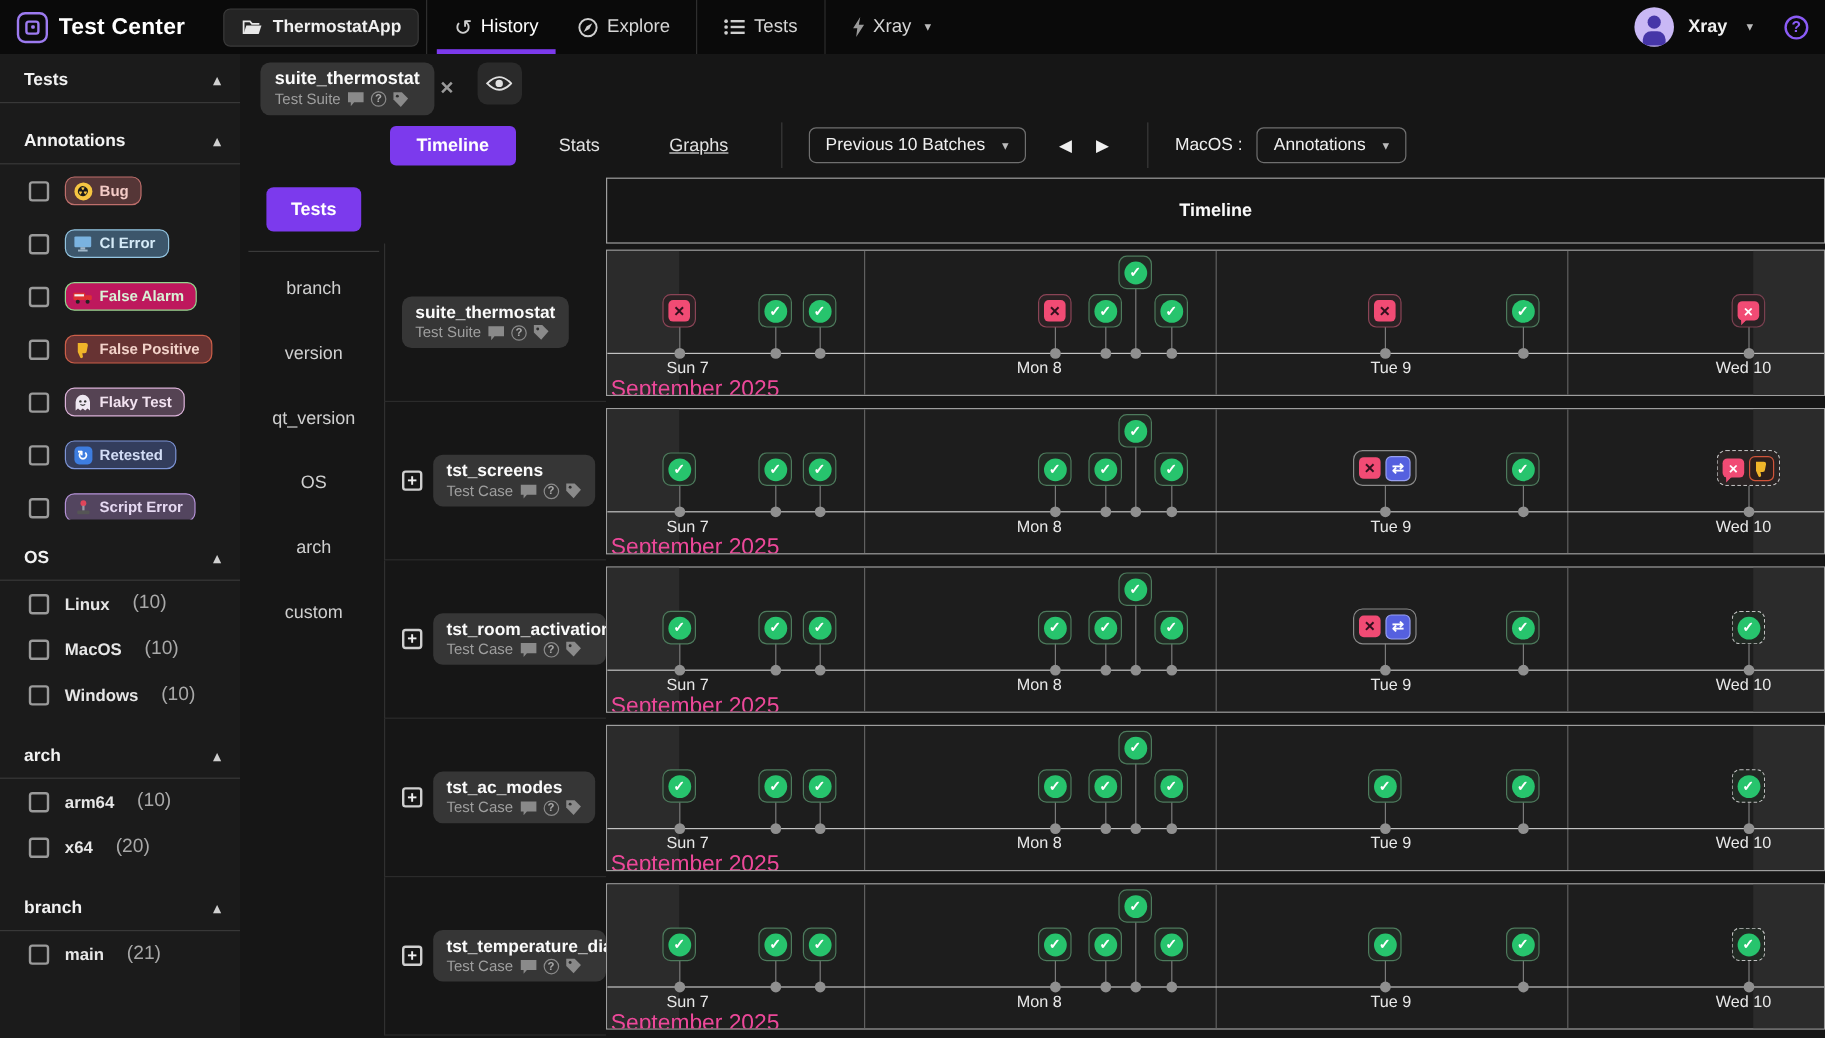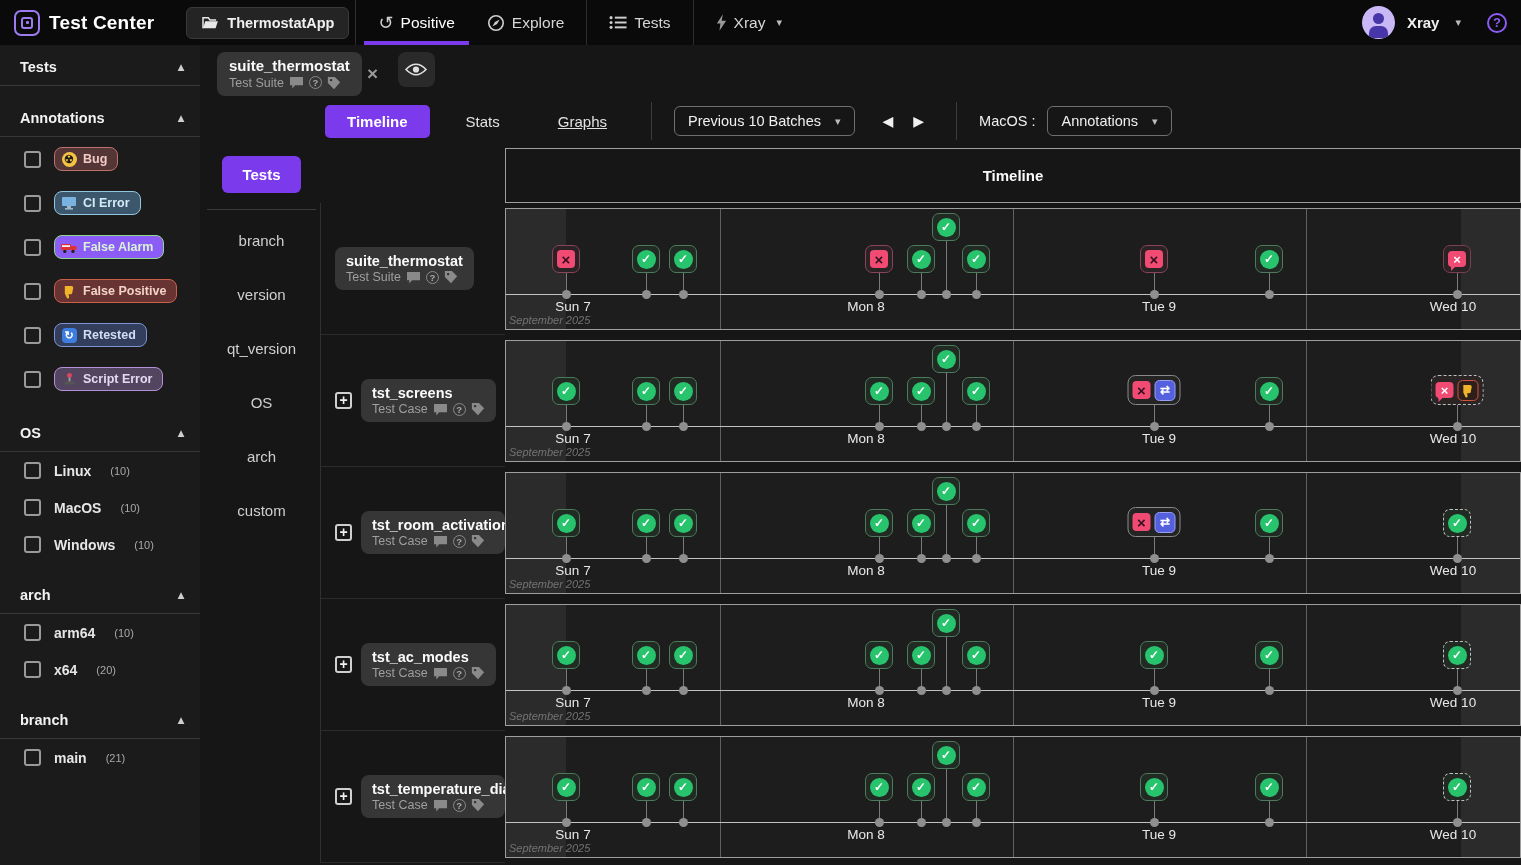--- a/index.html
+++ b/index.html
@@ -43,21 +43,21 @@
   .sidebar { position:absolute; top:45px; left:0; width:200px; height:820px;
           background:#1b1b1b; overflow:hidden; z-index:20; }
   .side-section-header { display:flex; align-items:center; justify-content:space-between;
           padding:14px 16px 10px 20px; font-size:14.5px; font-weight:bold; color:#f2f2f2; }
   .side-section-header .caret { font-size:12px; color:#cfcfcf; }
   .side-divider { height:1px; background:#383838; margin:0; }
   .side-item { display:flex; align-items:center; gap:13px; padding:10px 0 10px 24px; }
   .checkbox { width:17px; height:17px; border:2px solid #9a9a9a; border-radius:3px;
           background:transparent; flex:0 0 auto; cursor:pointer; }
   .side-label { font-size:14px; font-weight:bold; color:#e6e6e6; }
-  .side-count { font-size:11px; color:#a8a8a8; margin-left:6px; font-weight:normal; }
+  .side-count { font-size:16px; color:#a8a8a8; margin-left:6px; font-weight:normal; }
   .badge { display:inline-flex; align-items:center; gap:6px; border-radius:8px;
           padding:3px 10px 3px 6px; font-size:12.5px; font-weight:bold; cursor:pointer; }
   .badge .bicon { width:16px; height:16px; display:flex; align-items:center; justify-content:center; }
   .clip-list { overflow:hidden; }
 
   
   .main { position:absolute; top:45px; left:200px; width:1321px; height:820px;
           background:#161616; }
 
   .chips-row { position:absolute; top:7px; left:17px; display:flex; gap:5px; align-items:flex-start; }
@@ -112,21 +112,21 @@
   .row-chip .chip-title { font-size:14.5px; }
 
   .row-chart { position:absolute; left:185px; top:5px; width:1016px; height:122px;
           border:1px solid #9e9e9e; background:#1d1d1d; overflow:hidden; }
   .shade { position:absolute; top:0; bottom:0; background:#2b2b2b; }
   .day-div { position:absolute; top:0; bottom:0; width:1px; background:#606060; }
   .axis { position:absolute; left:0; right:0; top:85px; height:1px; background:#c2c2c2; }
   .dot { position:absolute; width:9px; height:9px; border-radius:50%; background:#8f8f8f; top:81px; }
   .stem { position:absolute; width:1px; background:#7a7a7a; }
   .day-label { position:absolute; top:90px; font-size:13.5px; color:#e8e8e8; transform:translateX(-50%); white-space:nowrap; }
-  .month-label { position:absolute; top:105px; left:3px; font-size:11px; color:#737373; white-space:nowrap;font-style:italic; }
+  .month-label { position:absolute; top:105px; left:3px; font-size:19px; color:#ec4899; white-space:nowrap; }
 
   .marker { position:absolute; width:28px; height:28px; border-radius:7px;
           display:flex; align-items:center; justify-content:center; transform:translateX(-50%); }
   .marker.pass { background:#222a24; border:1px solid #4d7a5c; }
   .marker.pass.dashed { border:1px dashed #c0c0c0; }
   .marker.fail { background:#2a2224; border:1px solid #8a4456; }
   .marker.failc { background:#2a2224; border:1px solid #7a4050; }
   .pass-ball { width:19px; height:19px; border-radius:50%; background:#27c46d;
           color:#fff; font-size:12px; font-weight:bold; display:flex; align-items:center; justify-content:center; }
   .fail-box { width:18px; height:18px; border-radius:4px; background:#f14b74;
@@ -159,21 +159,21 @@
   <div class="project-btn">
     <svg class="mini-icon" width="18" height="14" viewBox="0 0 20 16">
         <path d="M2 14 L2 2 H8 L10 4.5 H17" stroke="#e8e8e8" stroke-width="1.7" fill="none"></path>
         <path d="M2 14 L4.6 6 H19 L16.4 14 Z" fill="#e8e8e8"></path>
       </svg>
     <span>ThermostatApp</span>
   </div>
   <div class="nav-sep"></div>
   <div class="nav-tab active">
     <span class="nav-icon">↺</span>
-    <span>Positive</span>
+    <span>History</span>
   </div>
   <div class="nav-tab">
     <svg class="mini-icon" width="18" height="18" viewBox="0 0 20 20">
         <circle cx="10" cy="10" r="8" stroke="#cfcfcf" stroke-width="1.8" fill="none"></circle>
         <path d="M14 6 L11.2 11.2 L6 14 L8.8 8.8 Z" fill="#cfcfcf"></path>
       </svg>
     <span>Explore</span>
   </div>
   <div class="nav-sep"></div>
   <div class="nav-tab">
@@ -236,21 +236,21 @@
               <rect x="1" y="1" width="14" height="9" rx="1" fill="#7ab3e0"></rect>
               <rect x="6" y="10" width="4" height="2" fill="#9fb6c9"></rect>
               <rect x="4" y="12" width="8" height="1.6" fill="#9fb6c9"></rect>
             </svg>
           </span>
           <span>CI Error</span>
         </span>
       </div>
       <div class="side-item">
         <div class="checkbox"></div>
-        <span class="badge" style="background:#8b5cf6;border:1.5px solid #92d78e;color:#d9f2d6;">
+        <span class="badge" style="background:#be185d;border:1.5px solid #92d78e;color:#d9f2d6;">
           <span class="bicon">
             <svg width="16" height="13" viewBox="0 0 16 13">
               <rect x="0" y="3" width="10" height="6" rx="1" fill="#e03131"></rect>
               <rect x="10" y="5" width="5.5" height="4" rx="1" fill="#e03131"></rect>
               <rect x="1" y="4.2" width="8" height="1.8" fill="#f5f0f0"></rect>
               <circle cx="3.8" cy="10.4" r="1.7" fill="#222"></circle>
               <circle cx="12" cy="10.4" r="1.7" fill="#222"></circle>
             </svg>
           </span>
           <span>False Alarm</span>
@@ -258,20 +258,34 @@
       </div>
       <div class="side-item">
         <div class="checkbox"></div>
         <span class="badge" style="background:#673333;border:1.5px solid #cc5f49;color:#f2d2c9;">
           <span class="bicon">
             <svg width="15" height="15" viewBox="0 0 16 16">
               <path d="M3 2 h7 a2 2 0 0 1 2 2 l-1 5 a2 2 0 0 1 -2 2 H7 l.6 3 a1.3 1.3 0 0 1 -2.5 .6 L3 10 Z" fill="#f0b429"></path>
             </svg>
           </span>
           <span>False Positive</span>
+        </span>
+      </div>
+      <div class="side-item">
+        <div class="checkbox"></div>
+        <span class="badge" style="background:#554353;border:1.5px solid #ddb3da;color:#f2e2f0;">
+          <span class="bicon">
+            <svg width="14" height="15" viewBox="0 0 14 15">
+              <path d="M1 14 V7 a6 6 0 0 1 12 0 v7 l-2-1.6 L9 14 l-2-1.6 L5 14 l-2-1.6 Z" fill="#efe8f2"></path>
+              <circle cx="5" cy="6.5" r="1" fill="#333"></circle>
+              <circle cx="9" cy="6.5" r="1" fill="#333"></circle>
+              <path d="M5 9 q2 1.6 4 0" stroke="#333" stroke-width="1" fill="none"></path>
+            </svg>
+          </span>
+          <span>Flaky Test</span>
         </span>
       </div>
       <div class="side-item">
         <div class="checkbox"></div>
         <span class="badge" style="background:#333d5c;border:1.5px solid #7d94d6;color:#d2ddf5;">
           <span class="bicon">
             <span style="width:15px;height:15px;border-radius:4px;background:#3d7de0;color:#fff;font-size:11px;font-weight:bold;display:flex;align-items:center;justify-content:center;">↻</span>
           </span>
           <span>Retested</span>
         </span>

